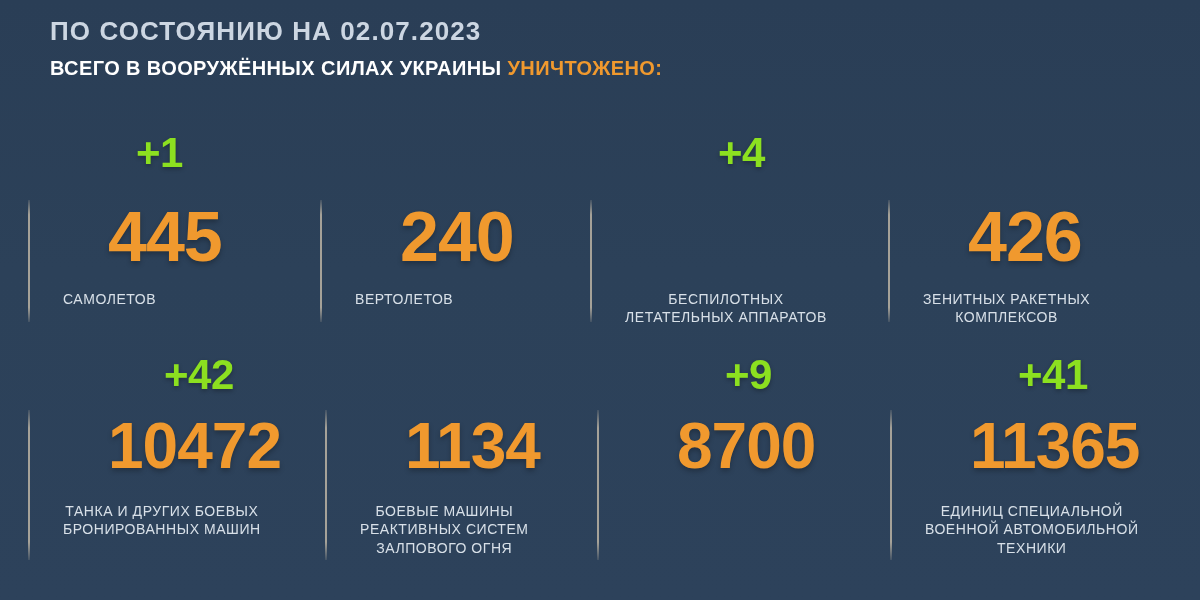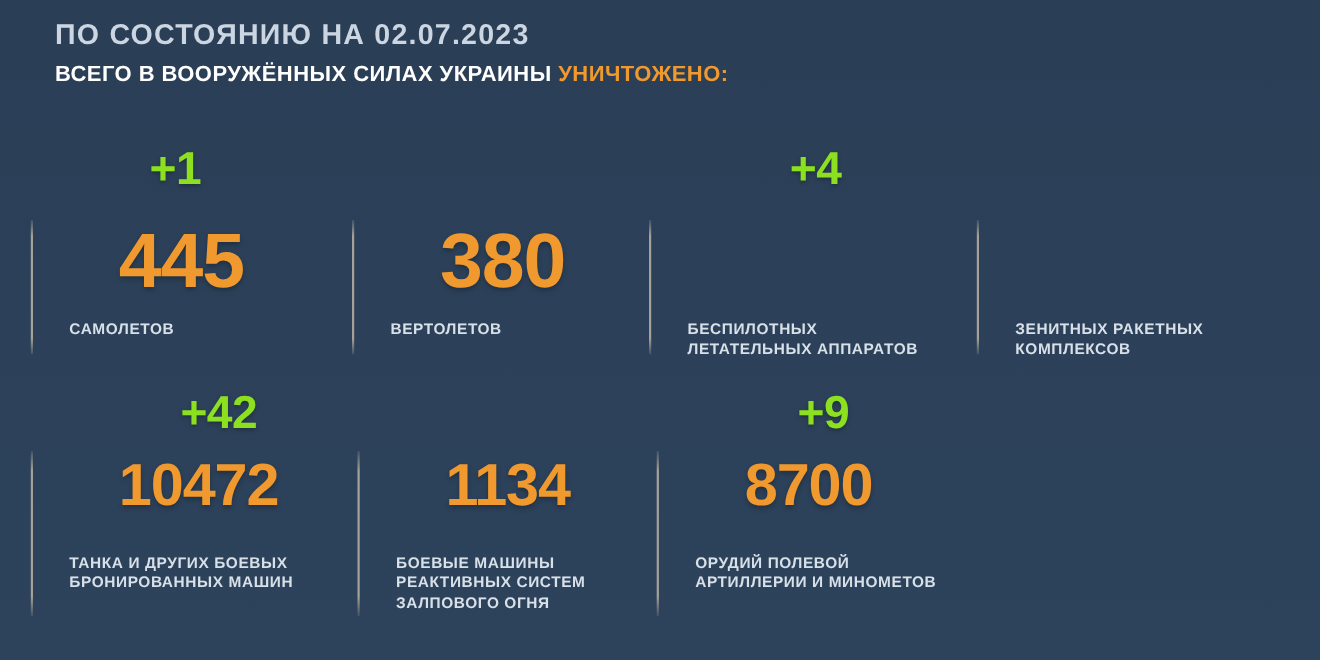--- a/index.html
+++ b/index.html
@@ -104,34 +104,35 @@
     font-size: 70px;
     font-weight: 700;
     line-height: 1;
     letter-spacing: -1px;
     text-shadow: 0 3px 5px rgba(0,0,0,0.25);
     white-space: nowrap;
     margin-left: 36px;
   }
   .row-2 .value {
     top: 74px;
-    font-size: 54px;
+    font-size: 64px;
   }
 
   .caption {
     position: absolute;
     top: 172px;
     left: 35px;
     color: #d8e0e8;
     font-size: 14px;
-    font-weight: 700;
+    font-weight: 400;
     letter-spacing: 0.55px;
     line-height: 1.32;
     text-transform: uppercase;
     white-space: pre-line;
+    text-align: center;
   }
   .row-2 .caption { top: 162px; }
 
   
   .r1-c0 { left: 28px;  width: 292px; }
   .r1-c1 { left: 320px; width: 270px; }
   .r1-c2 { left: 590px; width: 298px; }
   .r1-c3 { left: 888px; width: 300px; }
 
   
@@ -166,34 +167,35 @@
       <div class="cell r1-c0">
         <div class="divider"></div>
         <div class="badge badge-a">+1</div>
         <div class="value">445</div>
         <div class="caption">САМОЛЕТОВ</div>
       </div>
 
       <div class="cell r1-c1">
         <div class="divider"></div>
         <div class="badge badge-a"></div>
-        <div class="value">380</div>
+        <div class="value">240</div>
         <div class="caption">ВЕРТОЛЕТОВ</div>
       </div>
 
       <div class="cell r1-c2">
         <div class="divider"></div>
         <div class="badge badge-c">+4</div>
         <div class="caption">БЕСПИЛОТНЫХ
 ЛЕТАТЕЛЬНЫХ АППАРАТОВ</div>
       </div>
 
       <div class="cell r1-c3">
         <div class="divider"></div>
         <div class="badge badge-c"></div>
+        <div class="value">426</div>
         <div class="caption">ЗЕНИТНЫХ РАКЕТНЫХ
 КОМПЛЕКСОВ</div>
       </div>
 
     </div>
 
     <div class="row row-2">
 
       <div class="cell r2-c0">
         <div class="divider"></div>
@@ -209,21 +211,27 @@
         <div class="value">1134</div>
         <div class="caption">БОЕВЫЕ МАШИНЫ
 РЕАКТИВНЫХ СИСТЕМ
 ЗАЛПОВОГО ОГНЯ</div>
       </div>
 
       <div class="cell r2-c2">
         <div class="divider"></div>
         <div class="badge badge-d">+9</div>
         <div class="value">8700</div>
-        <div class="caption">ОРУДИЙ ПОЛЕВОЙ
-АРТИЛЛЕРИИ И МИНОМЕТОВ</div>
-      </div>
-
+      </div>
+
+      <div class="cell r2-c3">
+        <div class="divider"></div>
+        <div class="badge badge-d">+41</div>
+        <div class="value">11365</div>
+        <div class="caption">ЕДИНИЦ СПЕЦИАЛЬНОЙ
+ВОЕННОЙ АВТОМОБИЛЬНОЙ
+ТЕХНИКИ</div>
+      </div>
 
     </div>
 
   </div>
 </div>
 
 </body></html>

